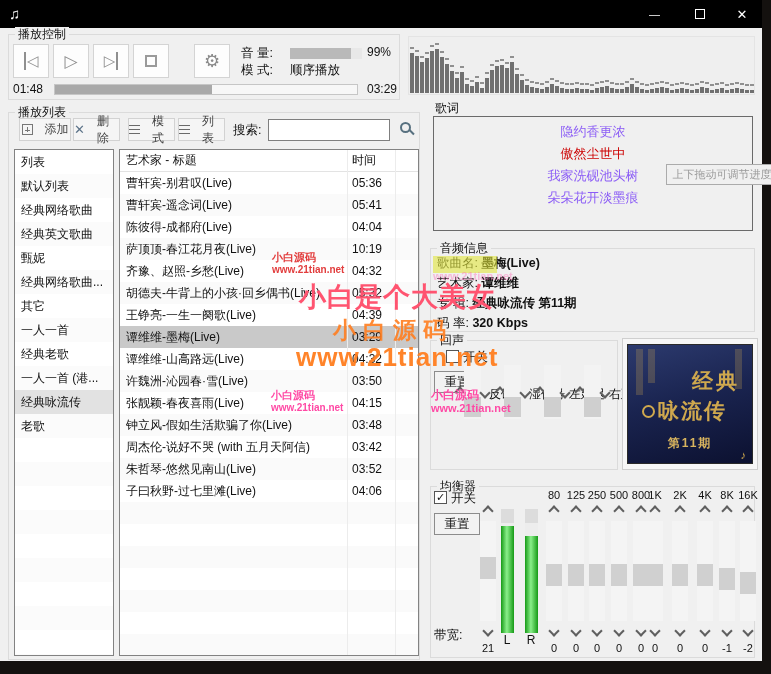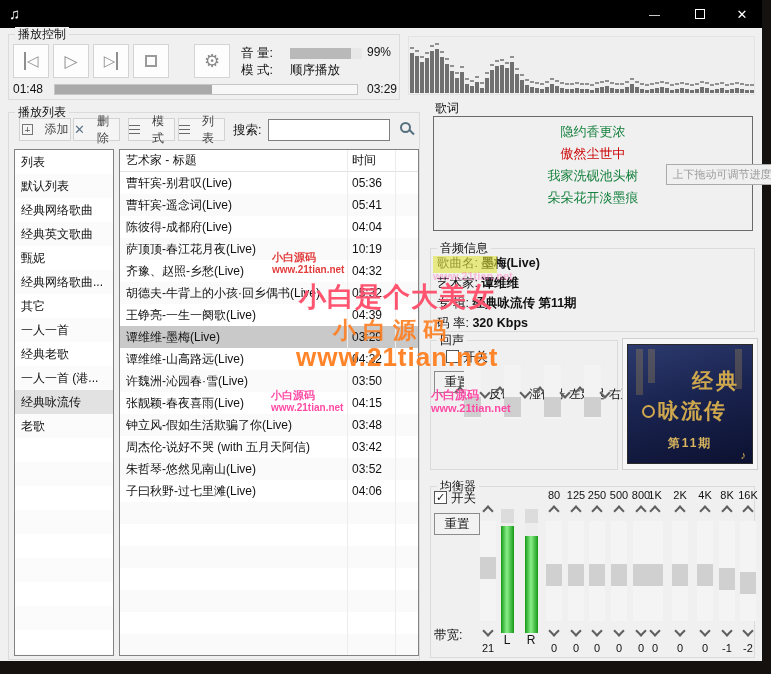--- a/index.html
+++ b/index.html
@@ -64,21 +64,21 @@
   .colline{position:absolute;top:0;bottom:0;width:1px;background:#ececec}
   .cl1{left:227px}.cl2{left:275px}
   #song-rows{position:absolute;left:0;right:0;top:22px;bottom:0;background-image:repeating-linear-gradient(180deg,#fff 0 22px,#fafafa 22px 44px)}
   .song-row{height:22px;display:flex;align-items:center;font-size:12px}
   .song-row.selrow{background:#c9c9c9}
   .cell-title{width:227px;padding-left:6px;white-space:nowrap;overflow:hidden}
   .cell-time{width:48px;padding-left:5px;white-space:nowrap}
   
   .lyrics-label{position:absolute;left:433px;top:100px;font-size:12px;background:#f0f0f0;padding:0 2px}
   #lyricbox{position:absolute;left:433px;top:116px;width:320px;height:115px;border:1px solid #6a6a6a;overflow:hidden;padding-top:4px}
-  .lyr{height:22px;line-height:22px;text-align:center;font-size:13px;color:#15803d;white-space:nowrap}
+  .lyr{height:22px;line-height:22px;text-align:center;font-size:13px;color:#8b5cf6;white-space:nowrap}
   .lyr.cur{color:#c00}
   .tooltip{position:absolute;left:666px;top:164px;width:112px;height:21px;background:#f0f0f0;border:1px solid #ababab;color:#9a9a9a;font-size:11px;line-height:19px;text-align:center;z-index:40;white-space:nowrap}
   
   #g-ainfo{left:430px;top:248px;width:325px;height:84px}
   .ainfo-row{position:absolute;left:6px;font-size:12.5px;white-space:nowrap}
   .ainfo-row b{font-weight:bold}
   
   #g-echo{left:430px;top:340px;width:188px;height:130px}
   .cb{position:absolute;width:13px;height:13px;background:#fff;border:1px solid #555;font-size:11px;line-height:11px;text-align:center;color:#111}
   .cb.checked::before{content:"✓"}

